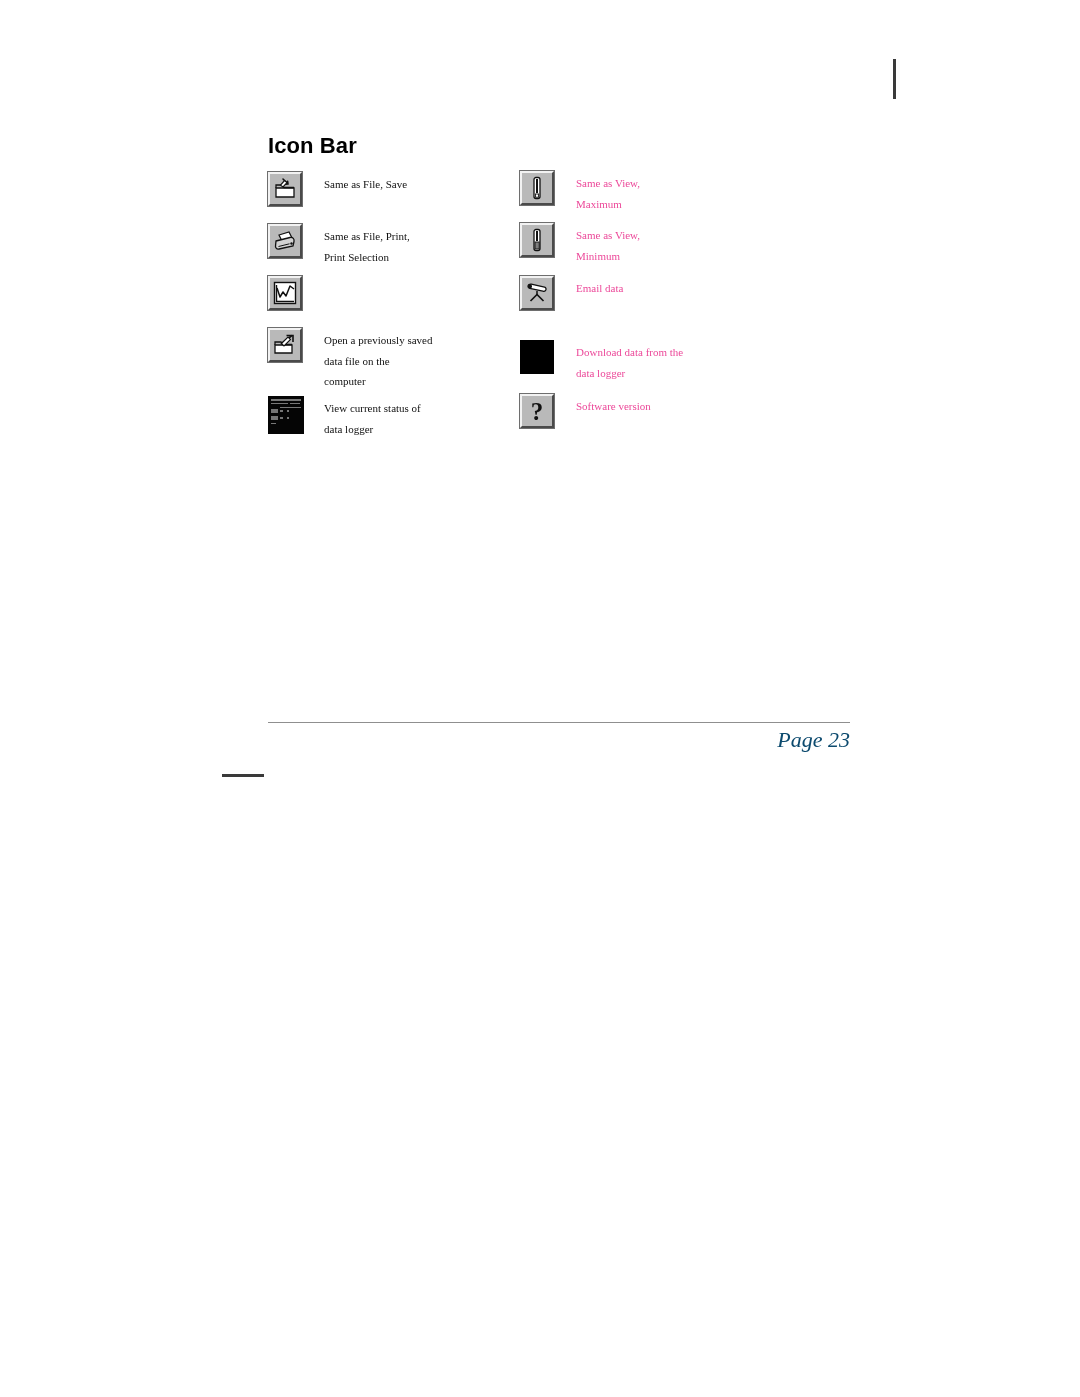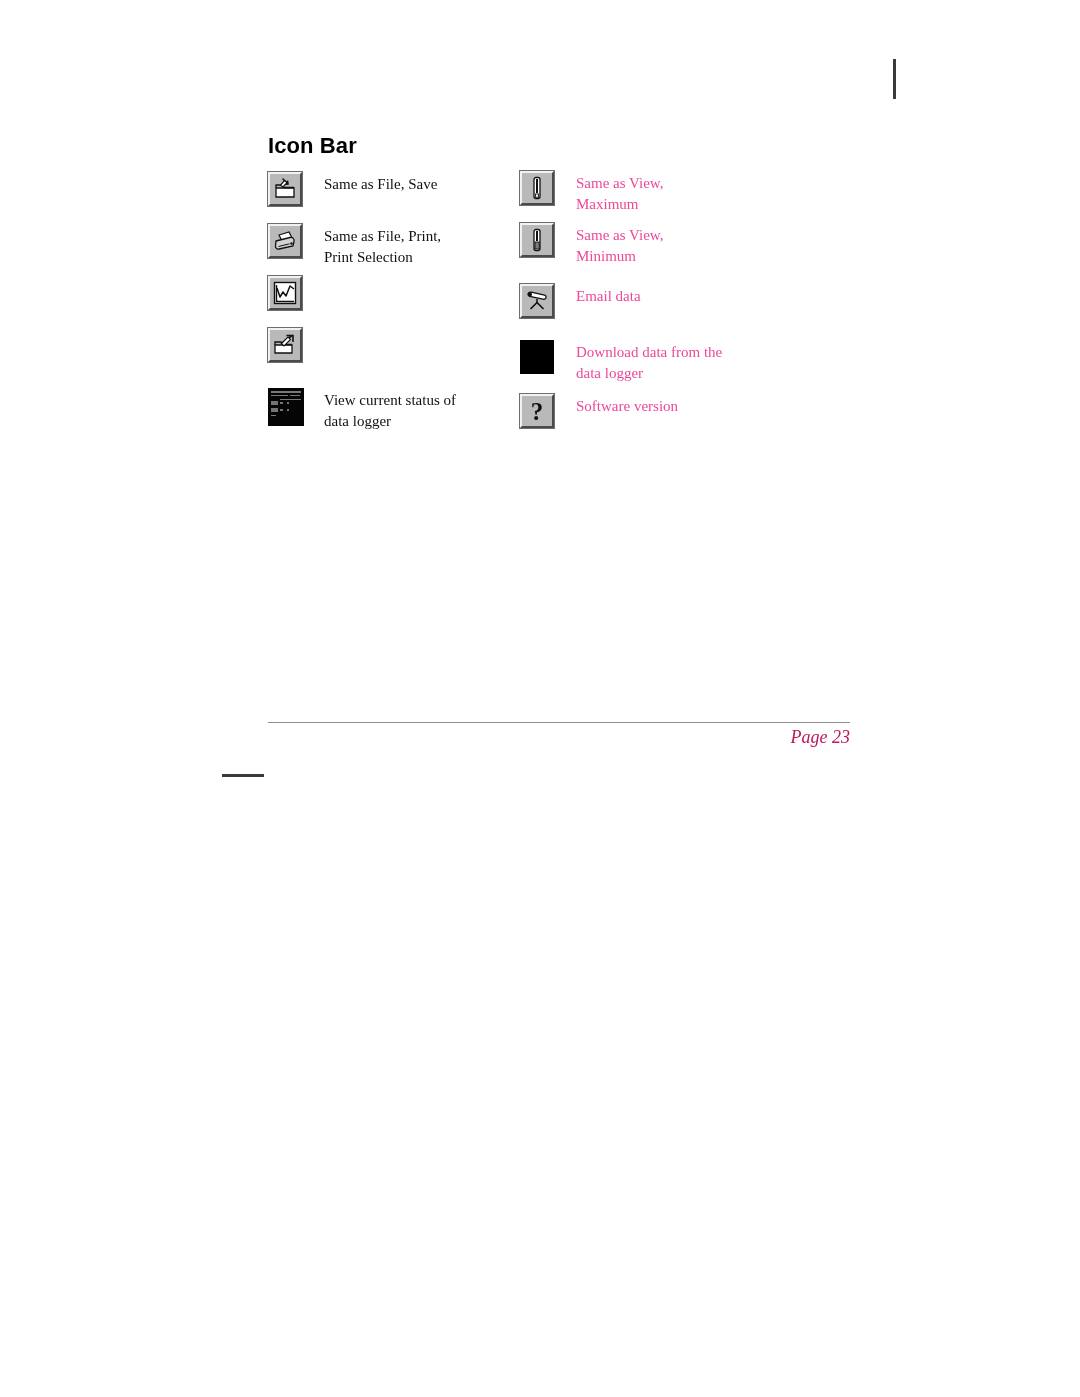--- a/index.html
+++ b/index.html
@@ -68,21 +68,21 @@
   }
 
   .icon-cell {
     width: 36px;
     flex: 0 0 36px;
     margin-right: 20px;
   }
 
   .row-label {
     font-family: "Liberation Serif", serif;
-    font-size: 15px;
+    font-size: 11px;
     line-height: 20.6px;
     color: #111;
     padding-top: 2px;
     white-space: pre-line;
   }
   .column.right .row-label { color: #ec4899; }
 
   
   .tbtn {
     position: relative;
@@ -156,22 +156,22 @@
     background: #8f8f8f;
   }
   .page-number {
     position: absolute;
     left: 600px;
     top: 727px;
     width: 250px;
     text-align: right;
     font-family: "Liberation Serif", serif;
     font-style: italic;
-    font-size: 18px;
-    color: #be185d;
+    font-size: 22px;
+    color: #0c4a6e;
   }
   .bottom-dash {
     position: absolute;
     left: 222px;
     top: 774px;
     width: 42px;
     height: 3px;
     background: #3a3a3a;
   }
 </style>
@@ -244,23 +244,26 @@
               <svg width="26" height="26" viewBox="0 0 26 26">
                 <path d="M3 13 L3 21 L20 21 L20 13 Z" fill="#ffffff" stroke="#111" stroke-width="1.3"></path>
                 <path d="M3 13 L3 10 L9 10 L11 12.5 L20 12.5" fill="none" stroke="#111" stroke-width="1.3"></path>
                 <path d="M9 12 L20 3.5" fill="none" stroke="#111" stroke-width="1.6"></path>
                 <path d="M14.5 3.5 L21 3.5 L21 10" fill="none" stroke="#111" stroke-width="1.6"></path>
                 <path d="M9.5 11.5 L16 5 L18.5 7.5 L12 14 Z" fill="#ffffff" stroke="#111" stroke-width="1.1"></path>
               </svg>
             </span>
           </div>
         </div>
-      </div>
-
-      <div class="icon-row" style="top:224px;">
+        <div class="row-label">Open a previously saved
+data file on the
+computer</div>
+      </div>
+
+      <div class="icon-row" style="top:232px;">
         <div class="icon-cell">
           <div class="lcd-tile">
             <span class="ln" style="left:3px;  top:3px;  width:30px; height:2px;"></span>
             <span class="ln" style="left:3px;  top:7px;  width:17px; height:1px;"></span>
             <span class="ln" style="left:22px; top:7px;  width:10px; height:1px;"></span>
             <span class="ln" style="left:12px; top:11px; width:21px; height:1px;"></span>
             <span class="blk" style="left:3px;  top:13px; width:7px;  height:4px;"></span>
             <span class="blk" style="left:12px; top:14px; width:3px;  height:2px;"></span>
             <span class="blk" style="left:19px; top:14px; width:2px;  height:2px;"></span>
             <span class="blk" style="left:3px;  top:20px; width:7px;  height:4px;"></span>
@@ -302,21 +305,21 @@
                 <rect x="12" y="4" width="2" height="10" fill="#111"></rect>
                 <rect x="11" y="15" width="4.2" height="7" fill="#7d7d7d" stroke="#111" stroke-width="0.9"></rect>
               </svg>
             </span>
           </div>
         </div>
         <div class="row-label">Same as View,
 Minimum</div>
       </div>
 
-      <div class="icon-row" style="top:120px;">
+      <div class="icon-row" style="top:112px;">
         <div class="icon-cell">
           <div class="tbtn">
             <span class="face">
               <svg width="26" height="26" viewBox="0 0 26 26">
                 <path d="M4 6.5 C4 4.8 5.6 3.8 7.3 4.2 L20.5 7.2 C22 7.6 22.5 9.2 21.6 10.4 C21 11.2 19.9 11.5 18.9 11.2 L5.8 8.3 C4.7 8 4 7.3 4 6.5 Z" fill="#ffffff" stroke="#111" stroke-width="1.3"></path>
                 <ellipse cx="6" cy="6.3" rx="2" ry="2.4" fill="#111"></ellipse>
                 <path d="M13 11 L13 15" fill="none" stroke="#111" stroke-width="1.5"></path>
                 <path d="M6.5 21 L13 14.5 L19.5 21" fill="none" stroke="#111" stroke-width="1.7" stroke-linejoin="round"></path>
               </svg>
             </span>

